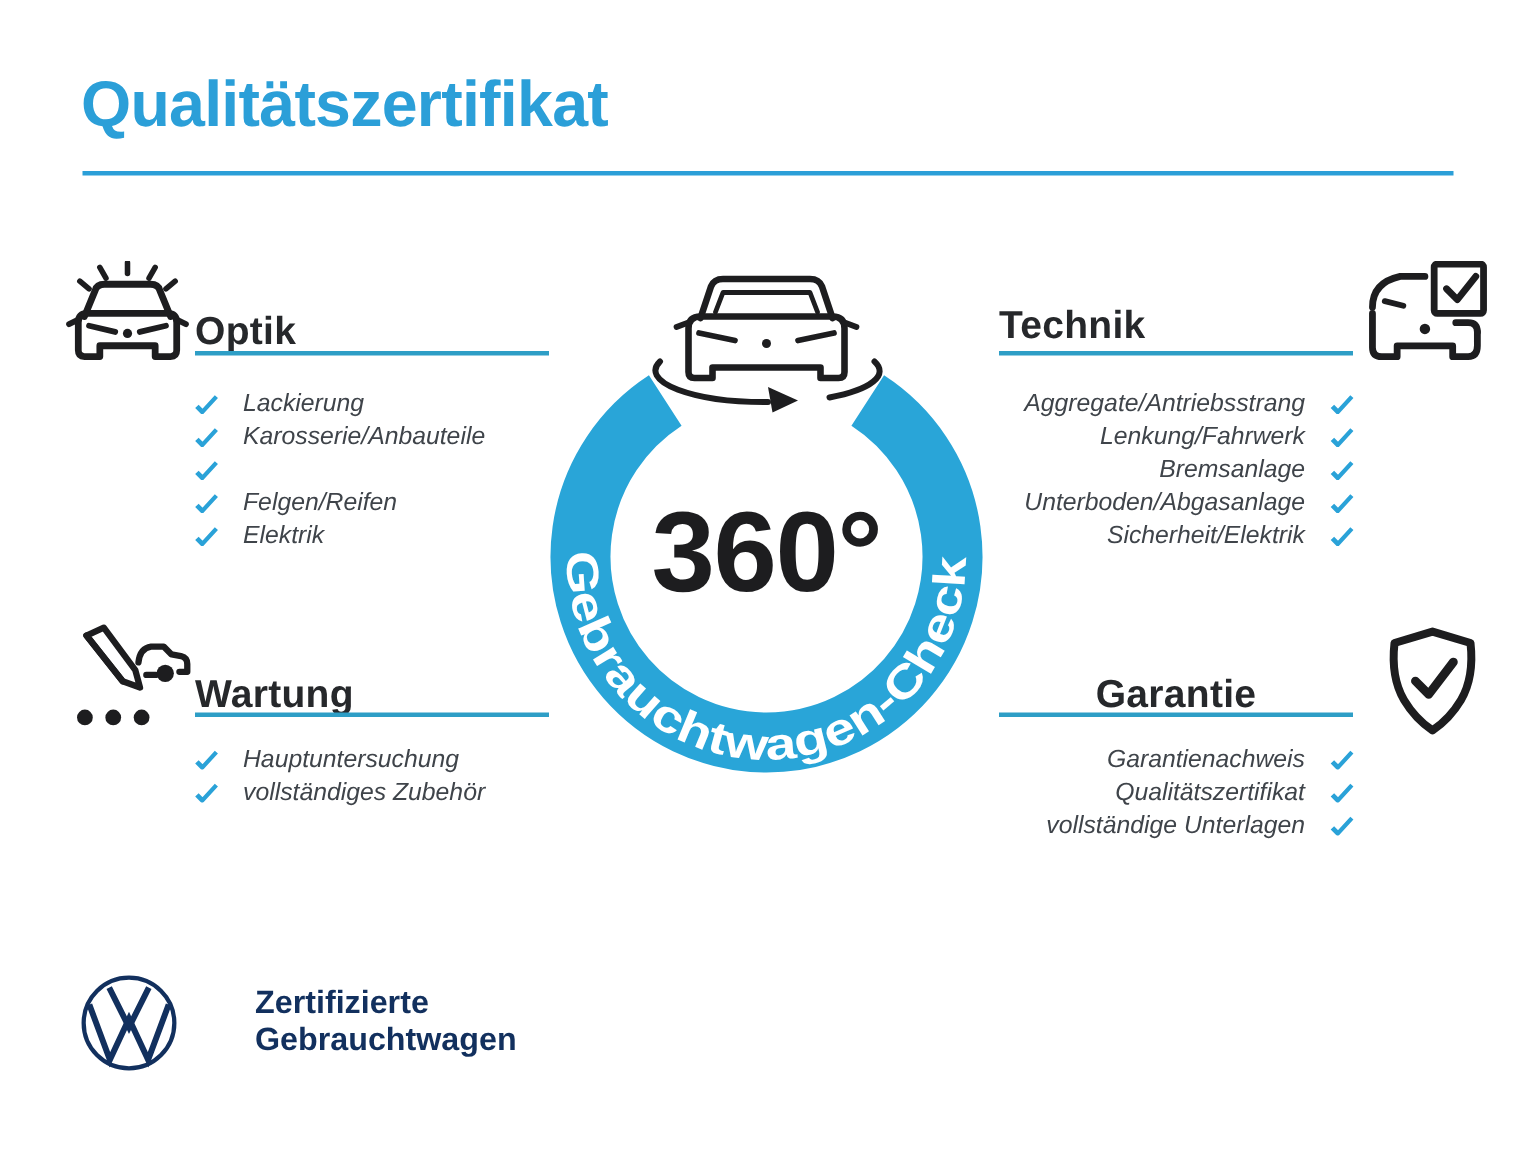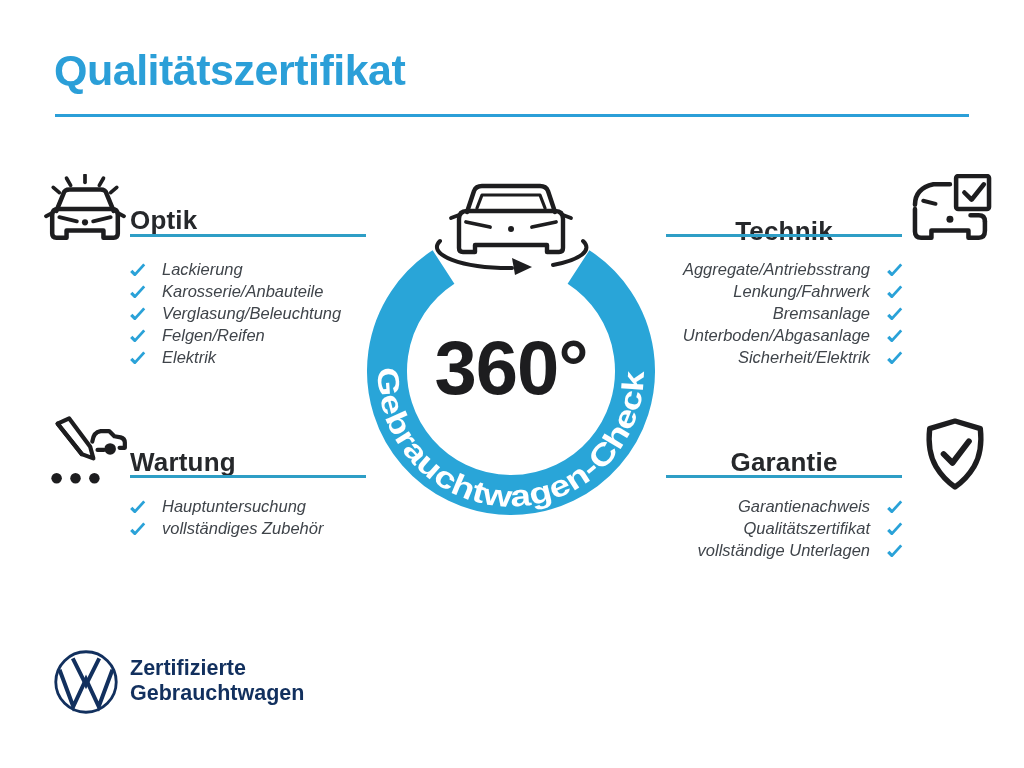--- a/index.html
+++ b/index.html
@@ -16,21 +16,21 @@
   .chk{width:15px;height:13px;flex:0 0 15px;transform:skewX(-8deg);}
   .chk path{stroke:var(--check);stroke-width:3.2;fill:none;stroke-linecap:butt;}
   .lbl{white-space:nowrap;}
   .icon svg{width:100%;height:100%;}
   .ink{stroke:var(--dark);fill:none;stroke-linejoin:round;stroke-linecap:round;}
   .fill-ink{fill:var(--dark);stroke:none;}
   .center-svg{left:0;top:0;width:1024px;height:768px;pointer-events:none;}
   .ring-arc{stroke:var(--ring);fill:none;stroke-width:40;}
   .curved{font-size:30px;font-weight:700;fill:#ffffff;}
   .degree{font-size:76px;font-weight:700;fill:var(--dark);letter-spacing:-1px;}
-  .brand-text{font-size:21.5px;font-weight:700;color:var(--navy);line-height:25px;}
+  .brand-text{font-size:21.5px;font-weight:700;color:var(--navy);line-height:25px;margin-left:40px;}
   .vw{stroke:var(--navy);fill:none;stroke-linejoin:miter;}
 </style>
 </head>
 <body>
 
 <div class="canvas">
 
   <div class="abs page-title">Qualitätszertifikat</div>
   <div class="abs title-rule"></div>
 
@@ -68,21 +68,20 @@
       <div class="row">
         <svg class="chk" viewBox="0 0 16 14">
           <path d="M1.5 8.5 L6 12.5 L14.5 1.5"></path>
         </svg>
         <span class="lbl">Karosserie/Anbauteile</span>
       </div>
       <div class="row">
         <svg class="chk" viewBox="0 0 16 14">
           <path d="M1.5 8.5 L6 12.5 L14.5 1.5"></path>
         </svg>
-        <span class="lbl">Verglasung/Beleuchtung</span>
       </div>
       <div class="row">
         <svg class="chk" viewBox="0 0 16 14">
           <path d="M1.5 8.5 L6 12.5 L14.5 1.5"></path>
         </svg>
         <span class="lbl">Felgen/Reifen</span>
       </div>
       <div class="row">
         <svg class="chk" viewBox="0 0 16 14">
           <path d="M1.5 8.5 L6 12.5 L14.5 1.5"></path>
@@ -97,21 +96,21 @@
         <rect x="44" y="2" width="32" height="32" rx="2"></rect>
         <path d="M52,18 L59,25 L71,10"></path>
         <path d="M4,30 Q4,14 22,10 L38,10"></path>
         <path d="M4,34 L4,56 Q4,62 10,62 L20,62 L20,55 L56,55 L56,62 L66,62 Q72,62 72,55 L72,46"></path>
         <path d="M72,46 Q72,40 66,40 L58,40"></path>
       </g>
       <path class="ink" stroke-width="3.8" d="M12,26 L24,29"></path>
       <circle class="fill-ink" cx="38" cy="44" r="3.4"></circle>
     </svg>
   </div>
-  <div class="abs sec-title" style="left:666px;top:216px;width:236px;text-align:center">Technik</div>
+  <div class="abs sec-title" style="left:666px;top:201px;width:236px;text-align:left">Technik</div>
   <div class="abs sec-line" style="left:666px;top:234px;width:236px"></div>
   <div class="abs list" style="left:560px;top:260px;width:342px">
       <div class="row r">
         <span class="lbl">Aggregate/Antriebsstrang</span>
         <svg class="chk" viewBox="0 0 16 14">
           <path d="M1.5 8.5 L6 12.5 L14.5 1.5"></path>
         </svg>
       </div>
       <div class="row r">
         <span class="lbl">Lenkung/Fahrwerk</span>

